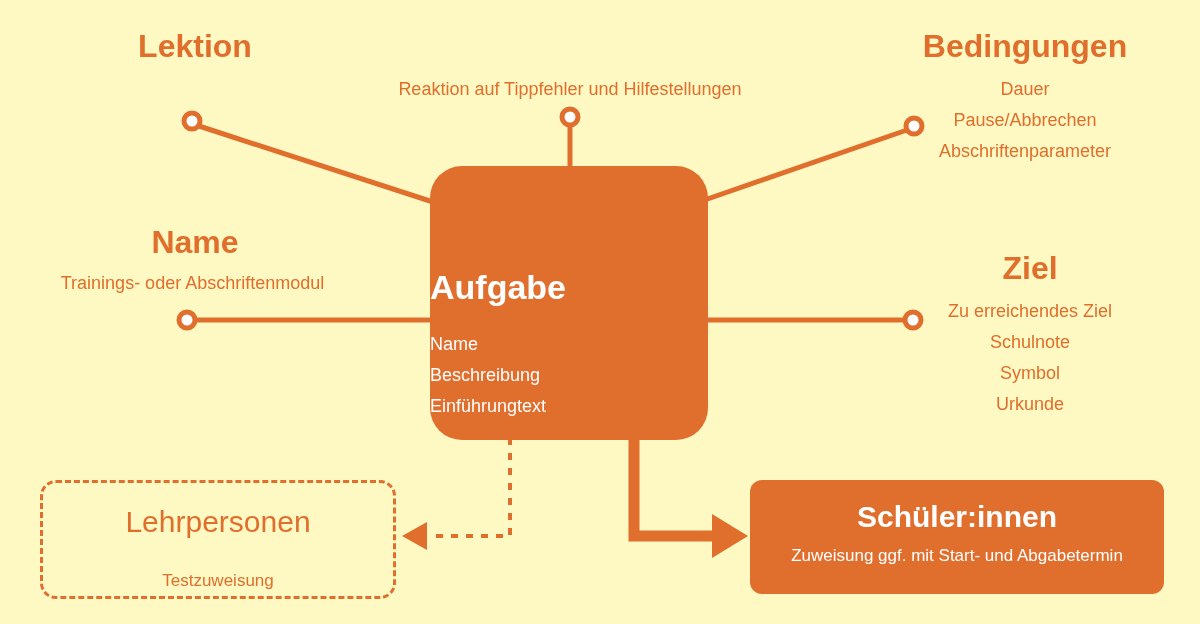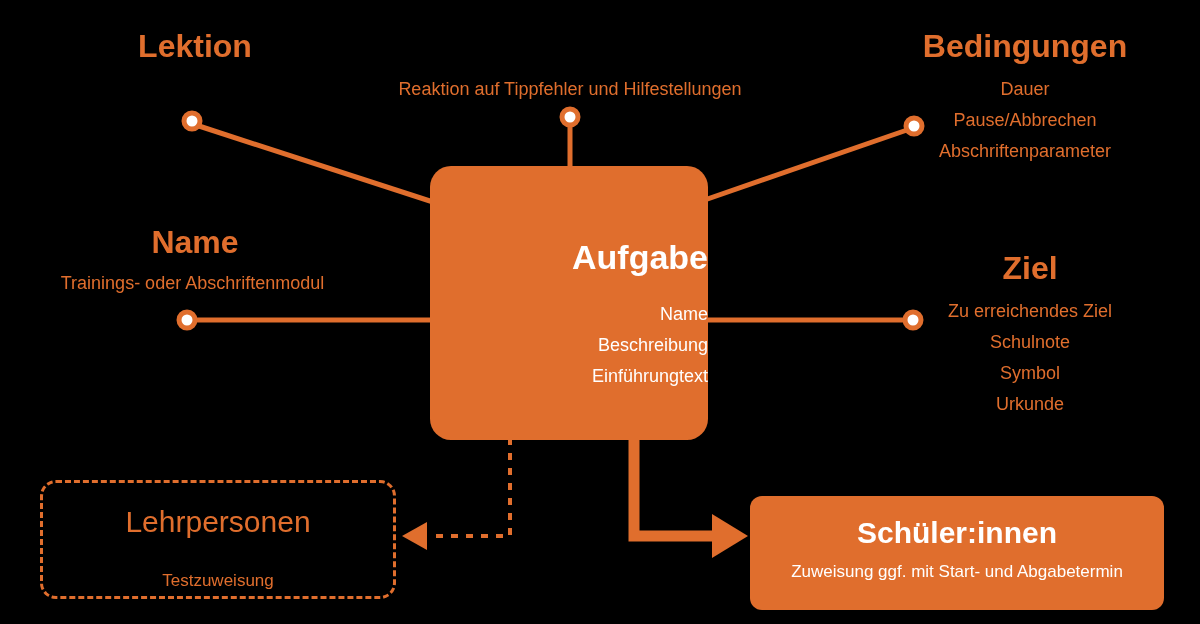--- a/index.html
+++ b/index.html
@@ -3,21 +3,21 @@
 <meta charset="utf-8">
 <style>
   * { margin: 0; padding: 0; box-sizing: border-box; }
   html, body { background: #ffffff; }
   body { font-family: "Liberation Sans", "DejaVu Sans", sans-serif; }
 
   .canvas {
     position: relative;
     width: 1200px;
     height: 624px;
-    background: #000000;
+    background: #fef9c3;
     overflow: hidden;
   }
 
   .connector-layer {
     position: absolute;
     inset: 0;
     width: 1200px;
     height: 624px;
   }
 
@@ -45,24 +45,24 @@
   }
   .node-list div { white-space: nowrap; }
 
   .center-box {
     position: absolute;
     left: 430px;
     top: 166px;
     width: 278px;
     height: 274px;
     background: #E06E2D;
-    border-radius: 21px;
+    border-radius: 32px;
     color: #ffffff;
-    text-align: right;
-    padding-top: 72px;
+    text-align: left;
+    padding-top: 102px;
   }
   .center-box .center-title {
     font-size: 34px;
     font-weight: bold;
     margin-bottom: 22px;
   }
   .center-box .center-item {
     font-size: 18px;
     line-height: 31px;
   }
@@ -92,21 +92,20 @@
   .schueler-box {
     position: absolute;
     left: 750px;
     top: 480px;
     width: 414px;
     height: 114px;
     background: #E06E2D;
     border-radius: 12px;
     text-align: center;
     padding-top: 20px;
-    margin-top: 16px;
   }
   .schueler-box .s-title {
     color: #ffffff;
     font-size: 30px;
     font-weight: bold;
     margin-bottom: 12px;
   }
   .schueler-box .s-sub {
     color: #ffffff;
     font-size: 17px;

